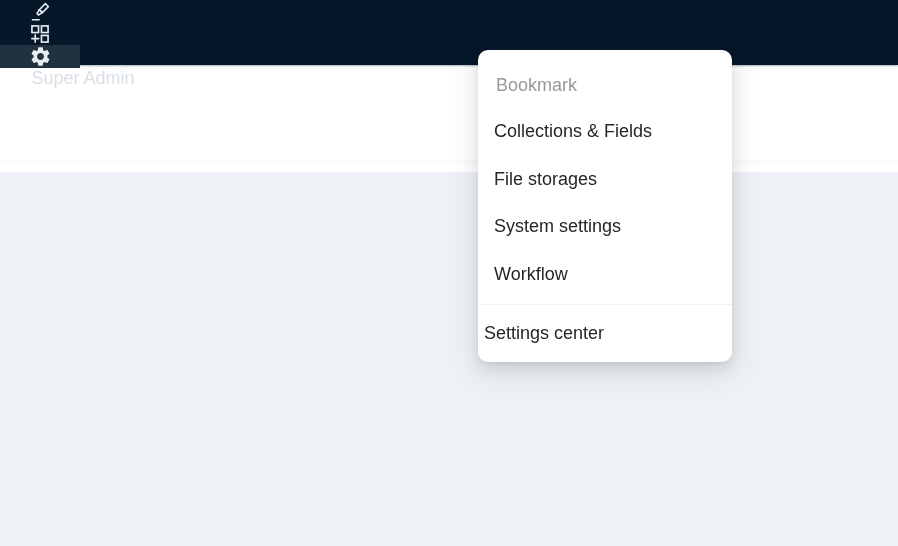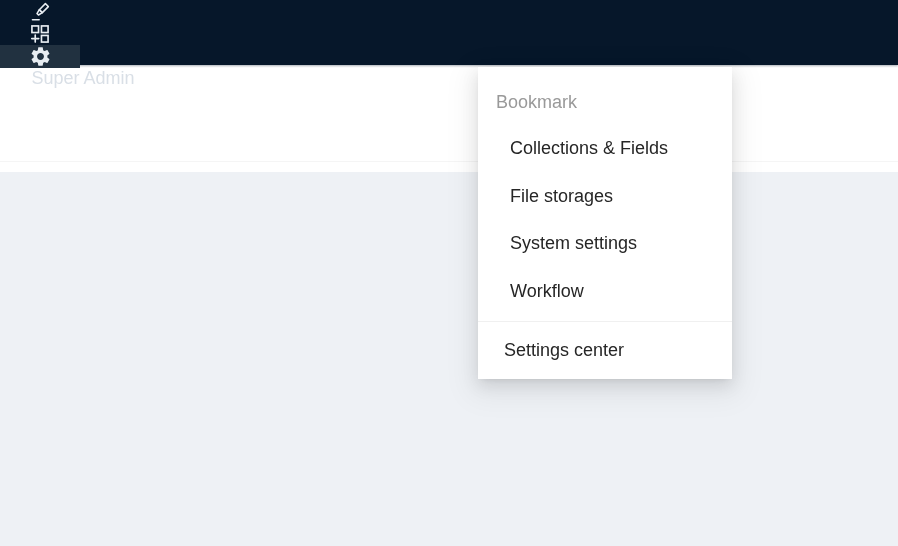--- a/index.html
+++ b/index.html
@@ -59,55 +59,55 @@
   
   .content {
     position: absolute;
     top: 172px; left: 0; right: 0; bottom: 0;
     background: #eef1f5;
   }
   
   .dropdown {
     position: absolute;
     left: 478px;
-    top: 67px;
+    top: 50px;
     width: 254px;
     background: #ffffff;
-    border-radius: 0;
+    border-radius: 10px;
     box-shadow: 0 3px 6px -4px rgba(0,0,0,0.12),
                 0 6px 16px 0 rgba(0,0,0,0.10),
                 0 9px 28px 8px rgba(0,0,0,0.06);
     padding-top: 12px;
     z-index: 10;
   }
   .group-label {
     height: 46px;
     line-height: 46px;
     padding-left: 18px;
     font-size: 18px;
     color: #999999;
   }
   .menu-item {
     height: 47.5px;
     line-height: 47.5px;
-    padding-left: 32px;
+    padding-left: 16px;
     font-size: 18px;
     color: #262626;
     cursor: pointer;
     white-space: nowrap;
   }
   .menu-divider {
     height: 1px;
     margin-top: 6px;
     background: #f0f0f0;
   }
   .footer-item {
     height: 57px;
     line-height: 57px;
-    padding-left: 26px;
+    padding-left: 6px;
     font-size: 18px;
     color: #262626;
     cursor: pointer;
     white-space: nowrap;
   }
 </style>
 </head>
 <body>
 
 <div class="screen">

